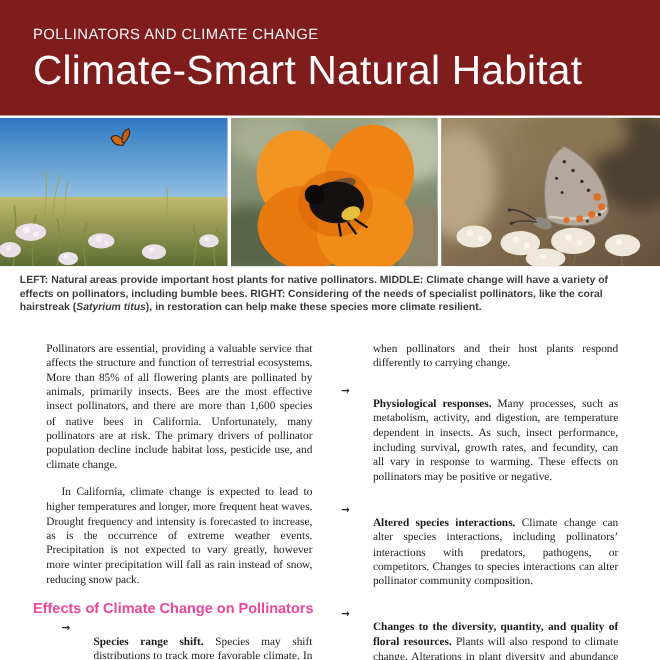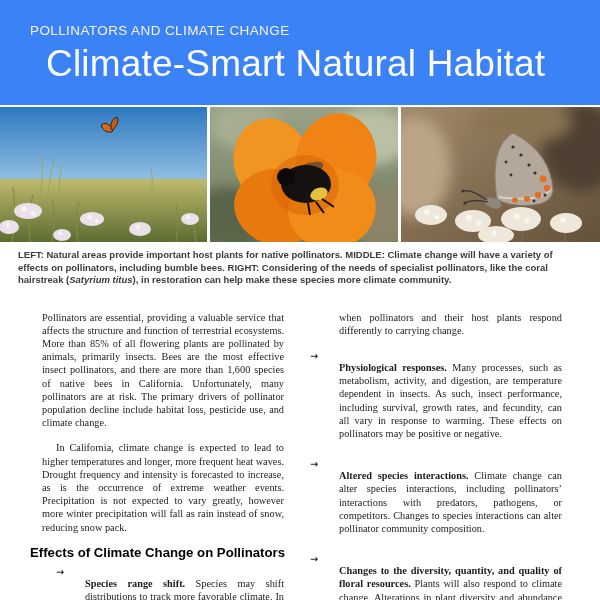--- a/index.html
+++ b/index.html
@@ -6,32 +6,32 @@
   html, body { margin: 0; padding: 0; }
   body {
     width: 600px; height: 600px; overflow: hidden;
     background: #ffffff;
     font-family: "Liberation Serif", "DejaVu Serif", serif;
   }
   .page { width: 600px; height: 600px; overflow: hidden; background: #fff; }
 
   
   .masthead {
-    height: 105px; background: #3b82f6;
+    height: 105px; background: #7f1d1d;
     padding: 23px 0 0 30px;
   }
   .kicker {
     font-family: "Liberation Sans", sans-serif;
     font-size: 13.5px; letter-spacing: 0.4px;
     color: #f2f2f2; font-weight: 400;
   }
   .main-title {
     font-family: "Liberation Sans", sans-serif;
     font-size: 37px; font-weight: 300; letter-spacing: 0.2px;
-    color: #fbfbfb; margin: 7px 0 0 16px; line-height: 1;
+    color: #fbfbfb; margin: 7px 0 0 0; line-height: 1;
   }
 
   
   .photo-row { display: flex; gap: 3px; margin-top: 2px; height: 135px; background: #fff; }
   .photo-row figure { margin: 0; padding: 0; flex: none; line-height: 0; }
 
   
   .caption {
     font-family: "Liberation Sans", sans-serif;
     font-size: 9.5px; line-height: 12.5px; font-weight: bold;
@@ -44,21 +44,21 @@
   .col { color: #1c1c1c; }
   .col-left { width: 266px; }
   .col-right { width: 264px; }
   .col p {
     font-size: 10.3px; line-height: 13.2px;
     text-align: justify; margin: 12px; color: #1c1c1c;
   }
   .indent { text-indent: 14px; }
   .section-heading {
     font-family: "Liberation Sans", sans-serif;
-    font-size: 13.2px; font-weight: bold; color: #000000;
+    font-size: 13.2px; font-weight: bold; color: #ec4899;
     margin: 9px 0 5px 0; line-height: 1.1;
   }
   .bullet { display: flex; margin-top: 5px; }
   .col-left .bullet { padding-left: 26px; }
   .bullet .arrow {
     font-family: "DejaVu Sans", sans-serif;
     flex: none; width: 17px; font-size: 9.5px; line-height: 13.2px;
     color: #222; font-weight: bold;
   }
   .bullet .btext { flex: 1; }
@@ -229,21 +229,21 @@
           <ellipse cx="92" cy="96" rx="9" ry="5" fill="#8f877b" transform="rotate(20 92 96)"></ellipse>
           <path d="M86,93 Q70,82 62,84 M87,95 Q72,92 64,96" stroke="#3a342e" stroke-width="1.2" fill="none"></path>
           <circle cx="62" cy="84" r="1.6" fill="#3a342e"></circle>
             <circle cx="64" cy="96" r="1.6" fill="#3a342e"></circle>
         </g>
       </svg>
     </figure>
 
   </div>
 
-  <p class="caption"><span>LEFT: Natural areas provide important host plants for native pollinators. MIDDLE: Climate change will have a variety of effects on pollinators, including bumble bees. RIGHT: Considering of the needs of specialist pollinators, like the coral hairstreak (</span><i>Satyrium titus</i><span>), in restoration can help make these species more climate community.</span></p>
+  <p class="caption"><span>LEFT: Natural areas provide important host plants for native pollinators. MIDDLE: Climate change will have a variety of effects on pollinators, including bumble bees. RIGHT: Considering of the needs of specialist pollinators, like the coral hairstreak (</span><i>Satyrium titus</i><span>), in restoration can help make these species more climate resilient.</span></p>
 
   <main class="columns">
 
     <section class="col col-left">
       <p>Pollinators are essential, providing a valuable service that affects the structure and function of terrestrial ecosystems. More than 85% of all flowering plants are pollinated by animals, primarily insects. Bees are the most effective insect pollinators, and there are more than 1,600 species of native bees in California. Unfortunately, many pollinators are at risk. The primary drivers of pollinator population decline include habitat loss, pesticide use, and climate change.</p>
       <p class="indent">In California, climate change is expected to lead to higher temperatures and longer, more frequent heat waves. Drought frequency and intensity is forecasted to increase, as is the occurrence of extreme weather events. Precipitation is not expected to vary greatly, however more winter precipitation will fall as rain instead of snow, reducing snow pack.</p>
       <h2 class="section-heading">Effects of Climate Change on Pollinators</h2>
 
       <div class="bullet">
         <span class="arrow">→</span>

